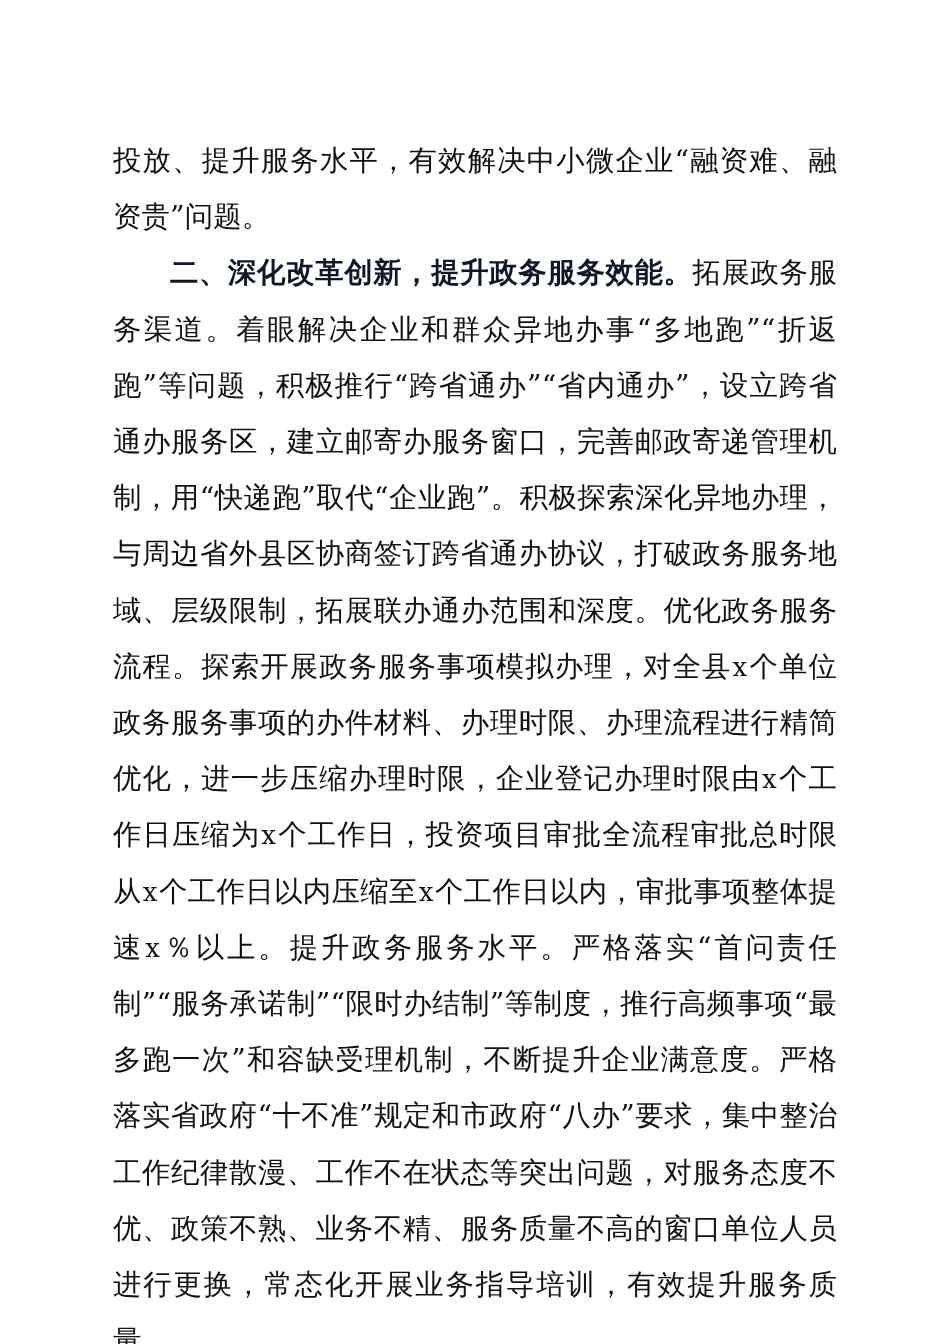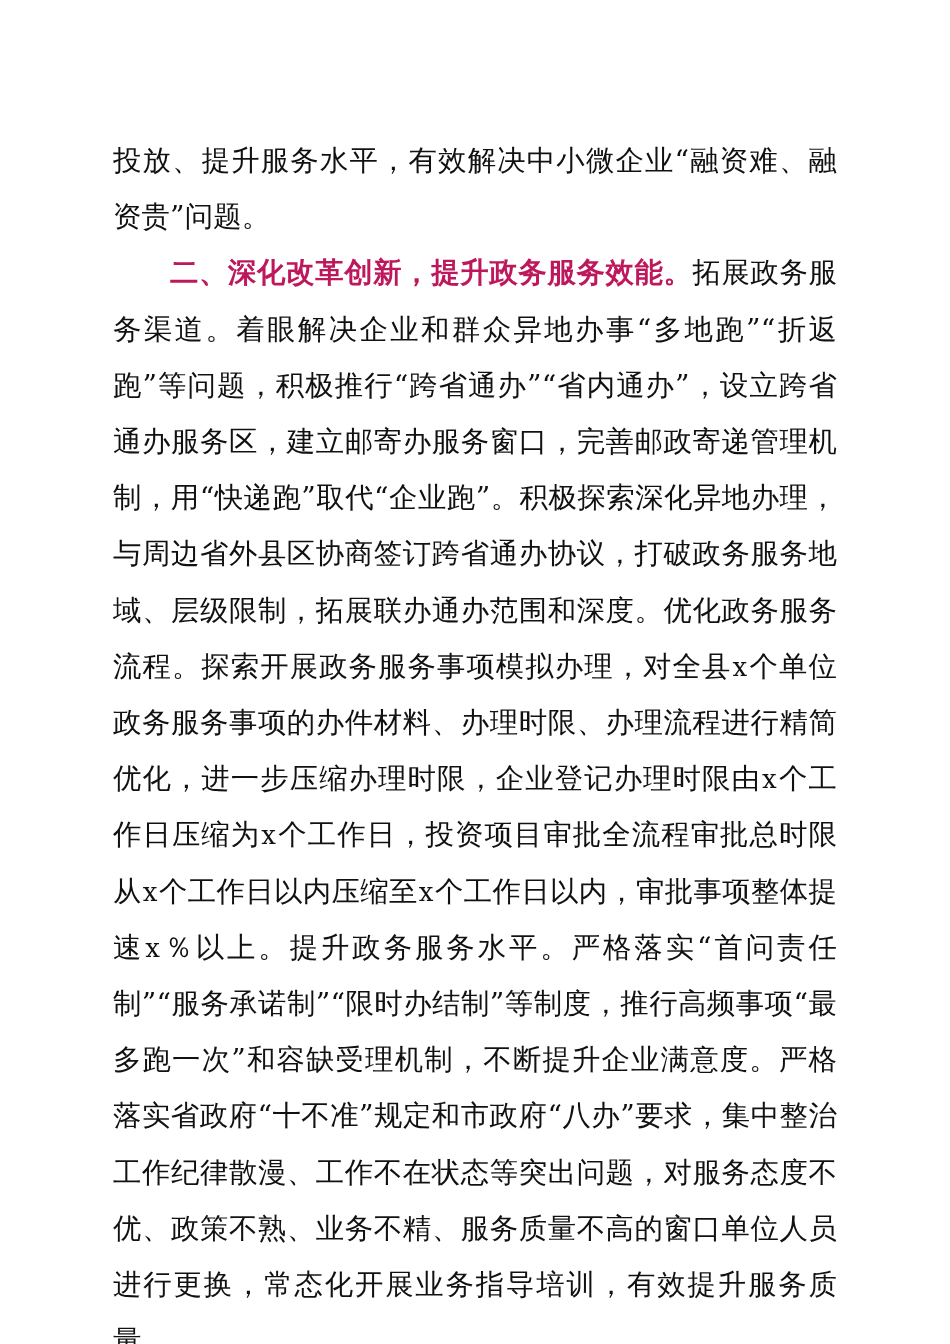--- a/index.html
+++ b/index.html
@@ -51,21 +51,21 @@
   .para.indent {
     text-indent: 57px; 
   }
 
   
   .sec-head {
     font-family: Liberation Serif, serif;
     font-weight: 700;
     font-size: 28.4px;
     letter-spacing: 0.2px;
-    color: #be185d;
+    color: #0f172a;
   }
 
   
   .ph {
     font-family: "DejaVu Serif", "Liberation Serif", serif;
     font-size: 26px;
     letter-spacing: 0.5px;
     padding: 0 1px;
   }
 </style>

